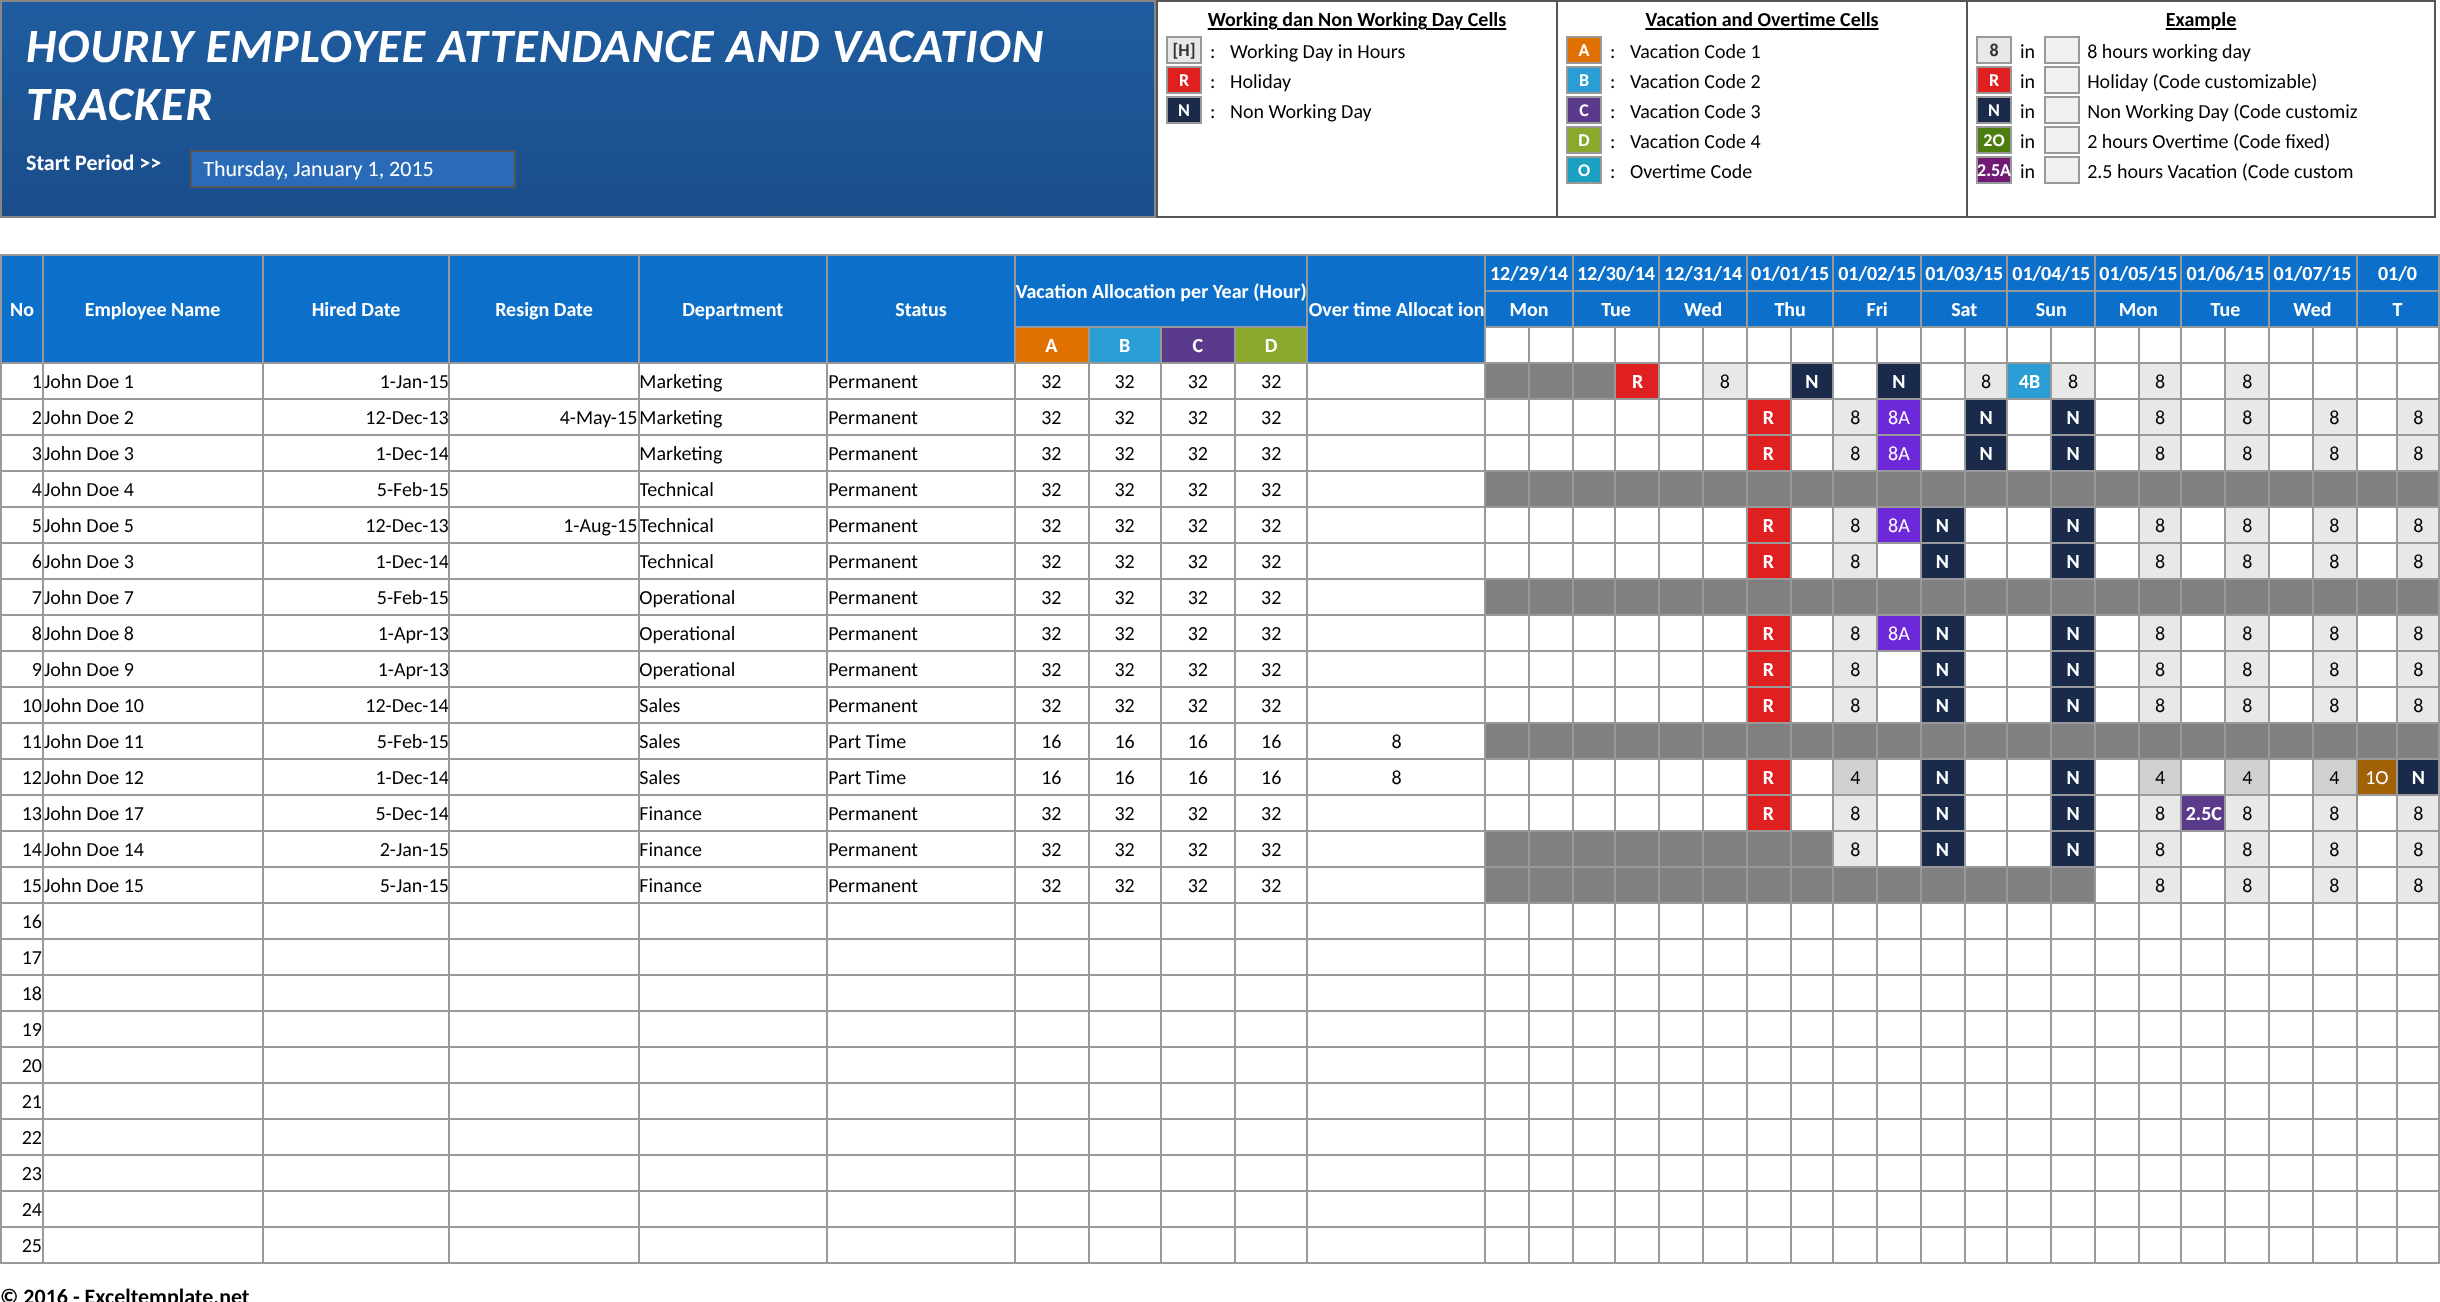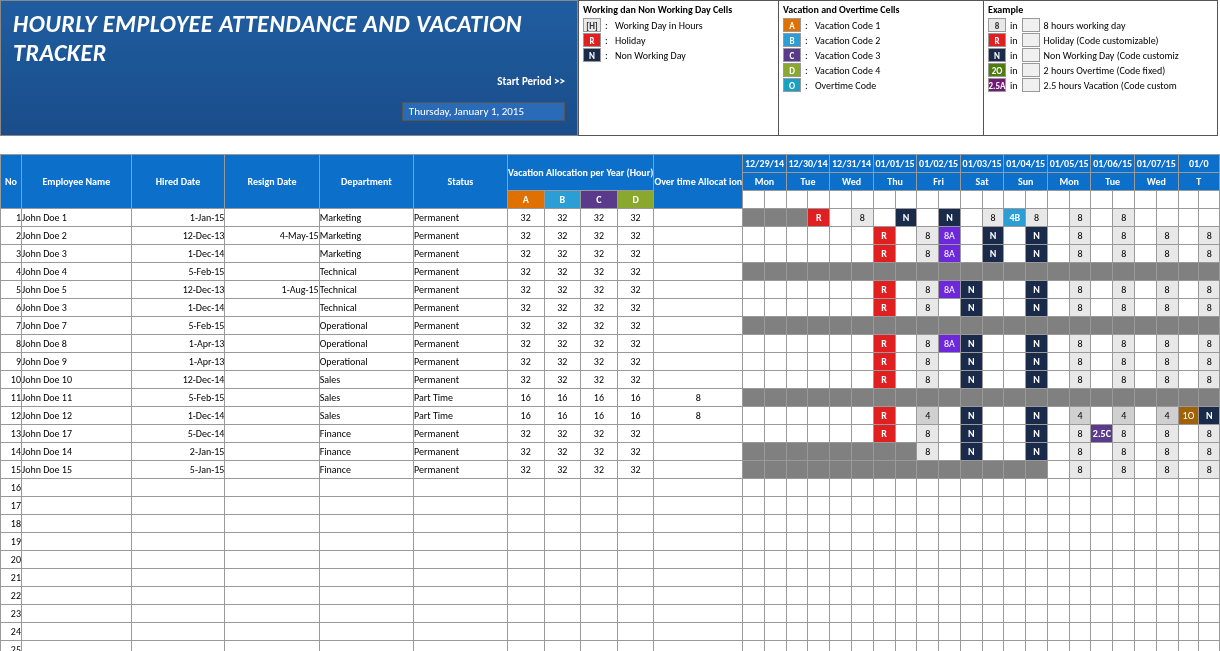--- a/index.html
+++ b/index.html
@@ -1,24 +1,24 @@
 <!DOCTYPE html>
 <html><head>
 <meta charset="utf-8">
 <style>
 * { box-sizing: border-box; margin: 0; padding: 0; }
 body { font-family: Calibri, Arial, sans-serif; font-size: 11px; background: #fff; width: 1220px; }
 .top { display: flex; gap: 0; }
 .banner { background: linear-gradient(#1f5da0,#1a4d8a); color: #fff; width: 578px; padding: 8px 12px 14px; border: 1px solid #888; }
 .banner h1 { font-size: 24px; font-weight: bold; font-style: italic; letter-spacing: 0.5px; }
-.start-row { margin-top: 8px; display: flex; align-items: flex-end; gap: 14px; flex-direction: column; }
+.start-row { margin-top: 8px; display: flex; align-items: flex-start; gap: 14px; }
 .start-label { font-size: 11px; font-weight: bold; }
 .start-date { background: #2a6bb8; border: 1px solid #555; padding: 2px 40px 2px 6px; font-size: 11px; }
 .legend-box { border: 1px solid #555; padding: 2px 4px; font-size: 10px; }
-.legend-title { font-weight: bold; margin-bottom: 2px; }
+.legend-title { font-weight: bold; text-decoration: underline; margin-bottom: 2px; text-align: center; }
 .legend-row { display: flex; align-items: center; gap: 4px; margin: 1px 0; }
 .chip { width: 18px; height: 14px; display: inline-flex; align-items: center; justify-content: center; font-size: 9px; font-weight: bold; border: 1px solid #999; }
 .legend1 { width: 200px; border-right: none; }
 .legend2 { width: 205px; border-right: none; }
 .legend3 { width: 235px; }
 .colon { width: 6px; }
 table.main { border-collapse: collapse; margin-top: 18px; table-layout: fixed; }
 table.main th, table.main td { border: 1px solid #999; font-size: 10px; padding: 0; height: 18px; overflow: hidden; white-space: nowrap; }
 table.main th { background: #0c6fc9; color: #fff; font-weight: bold; text-align: center; vertical-align: middle; }
 th.vac-sub { height: 14px; font-size: 9px; }

